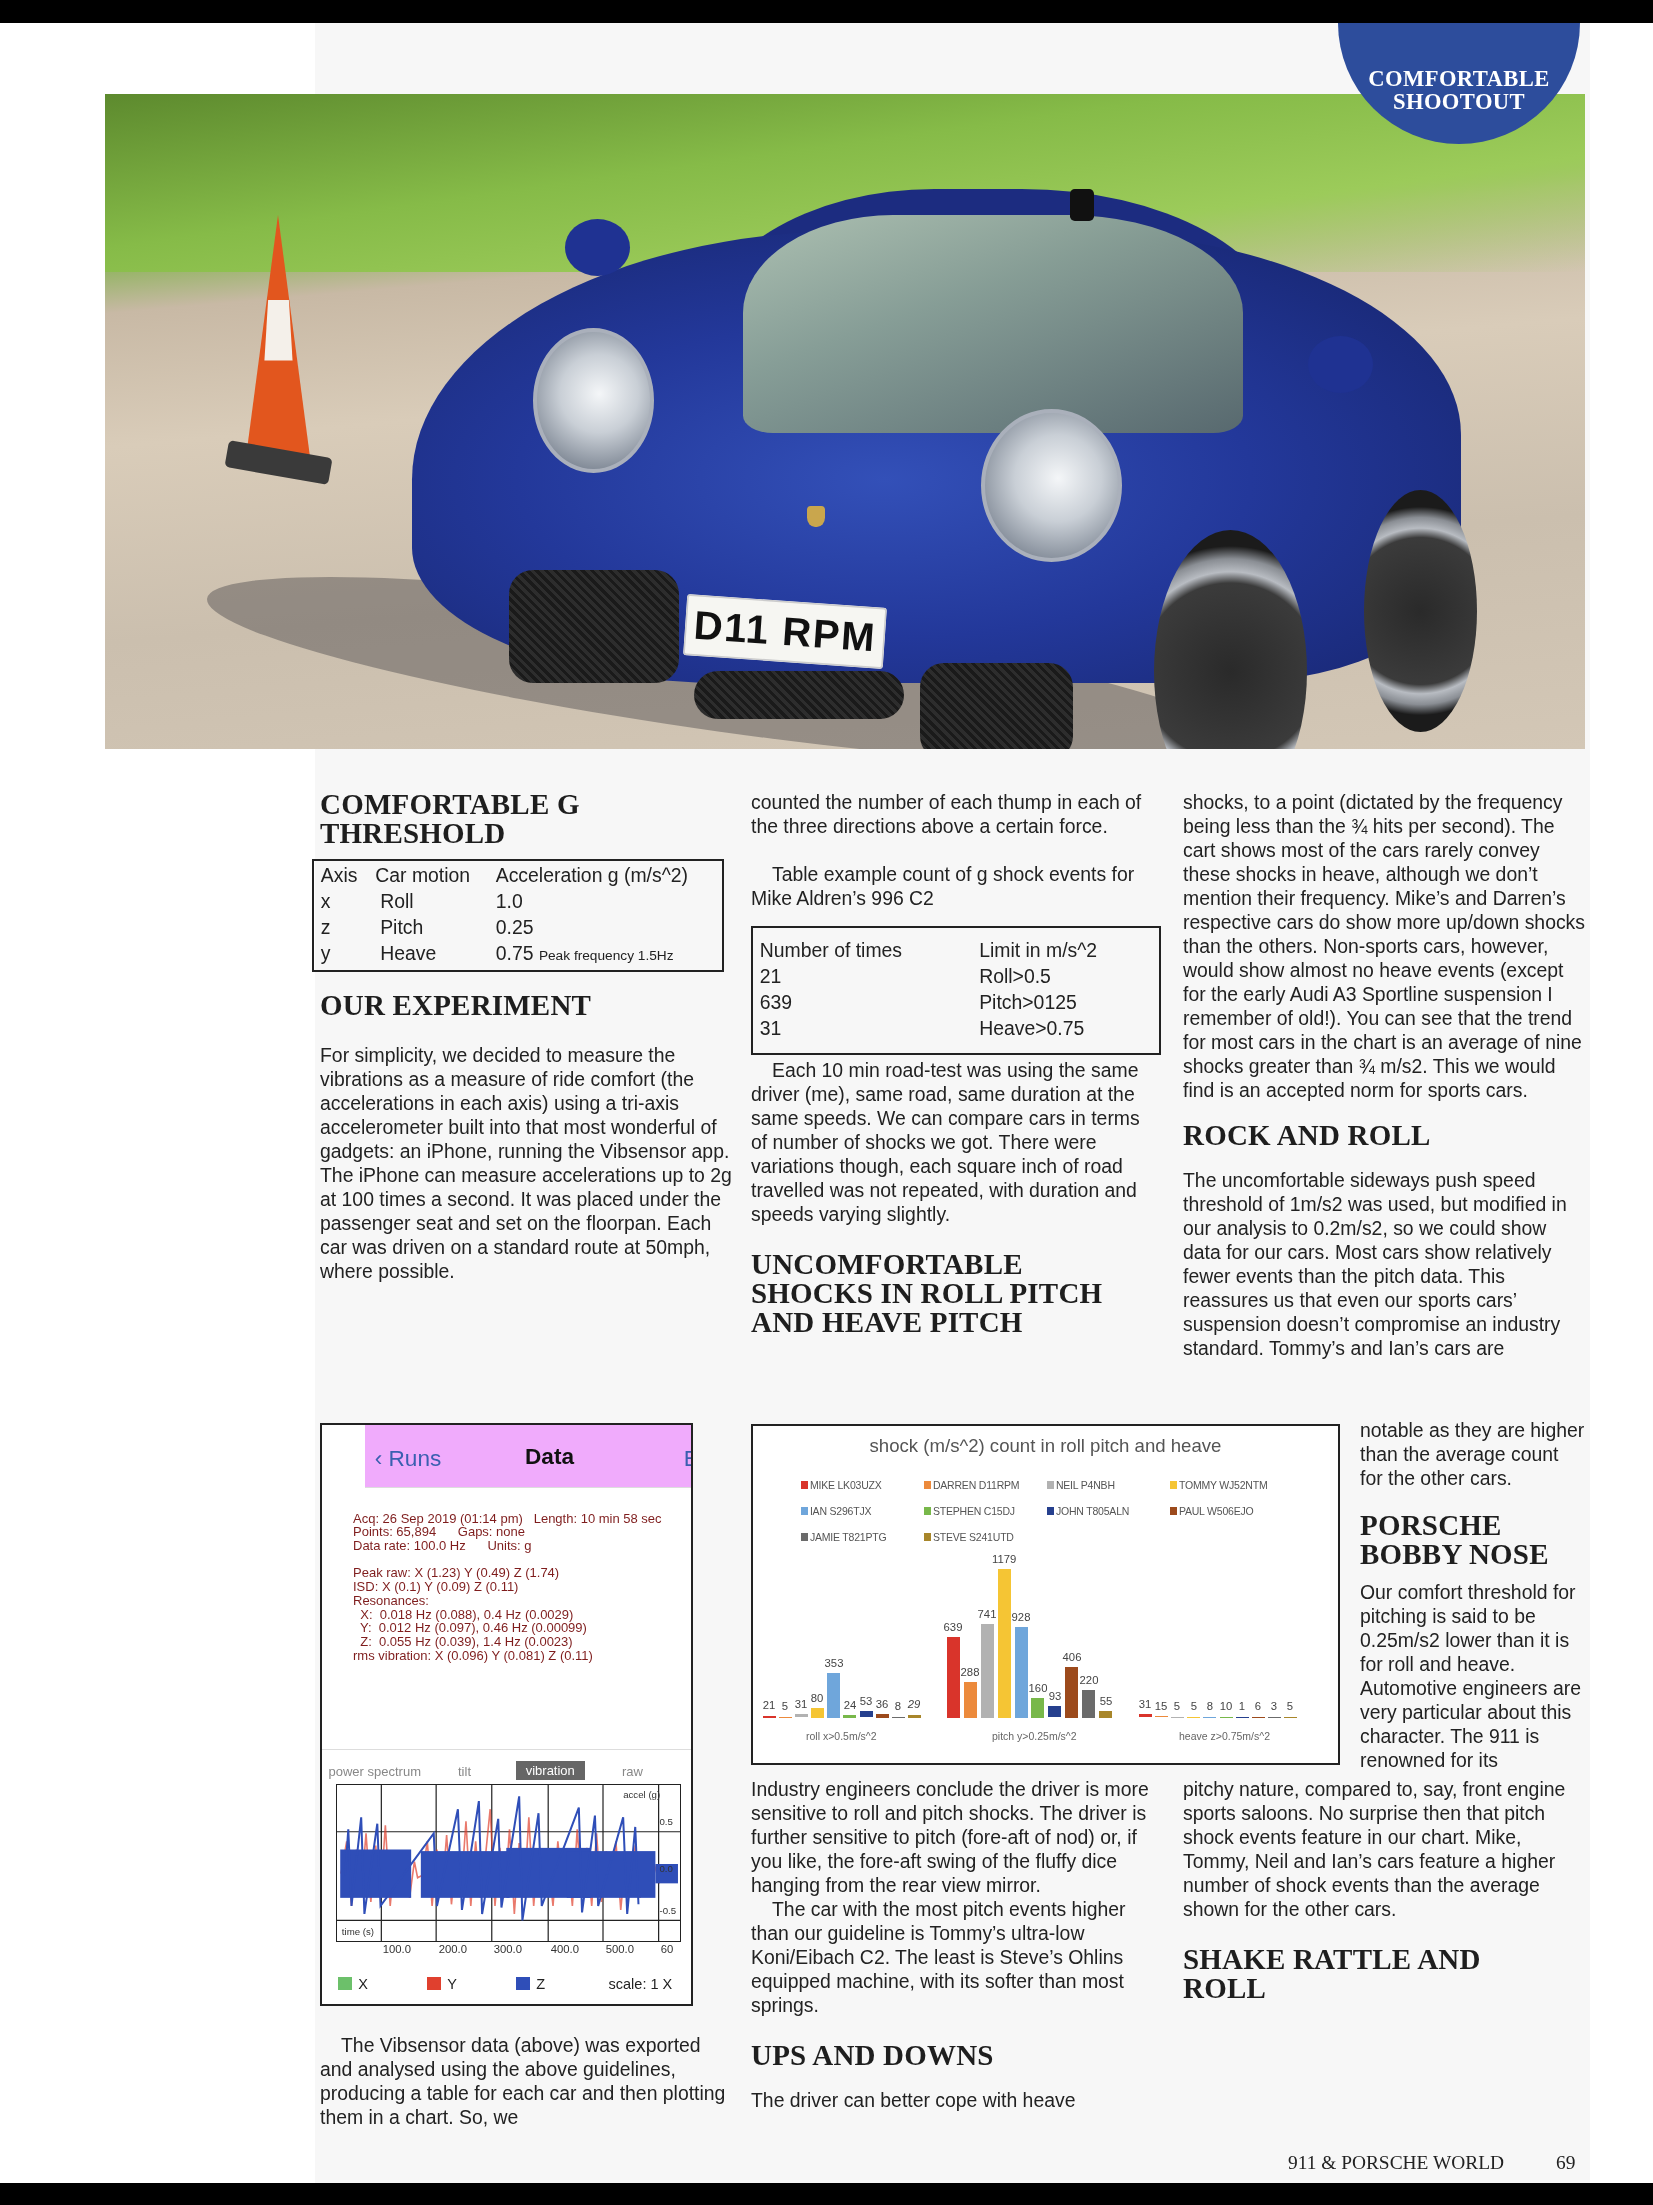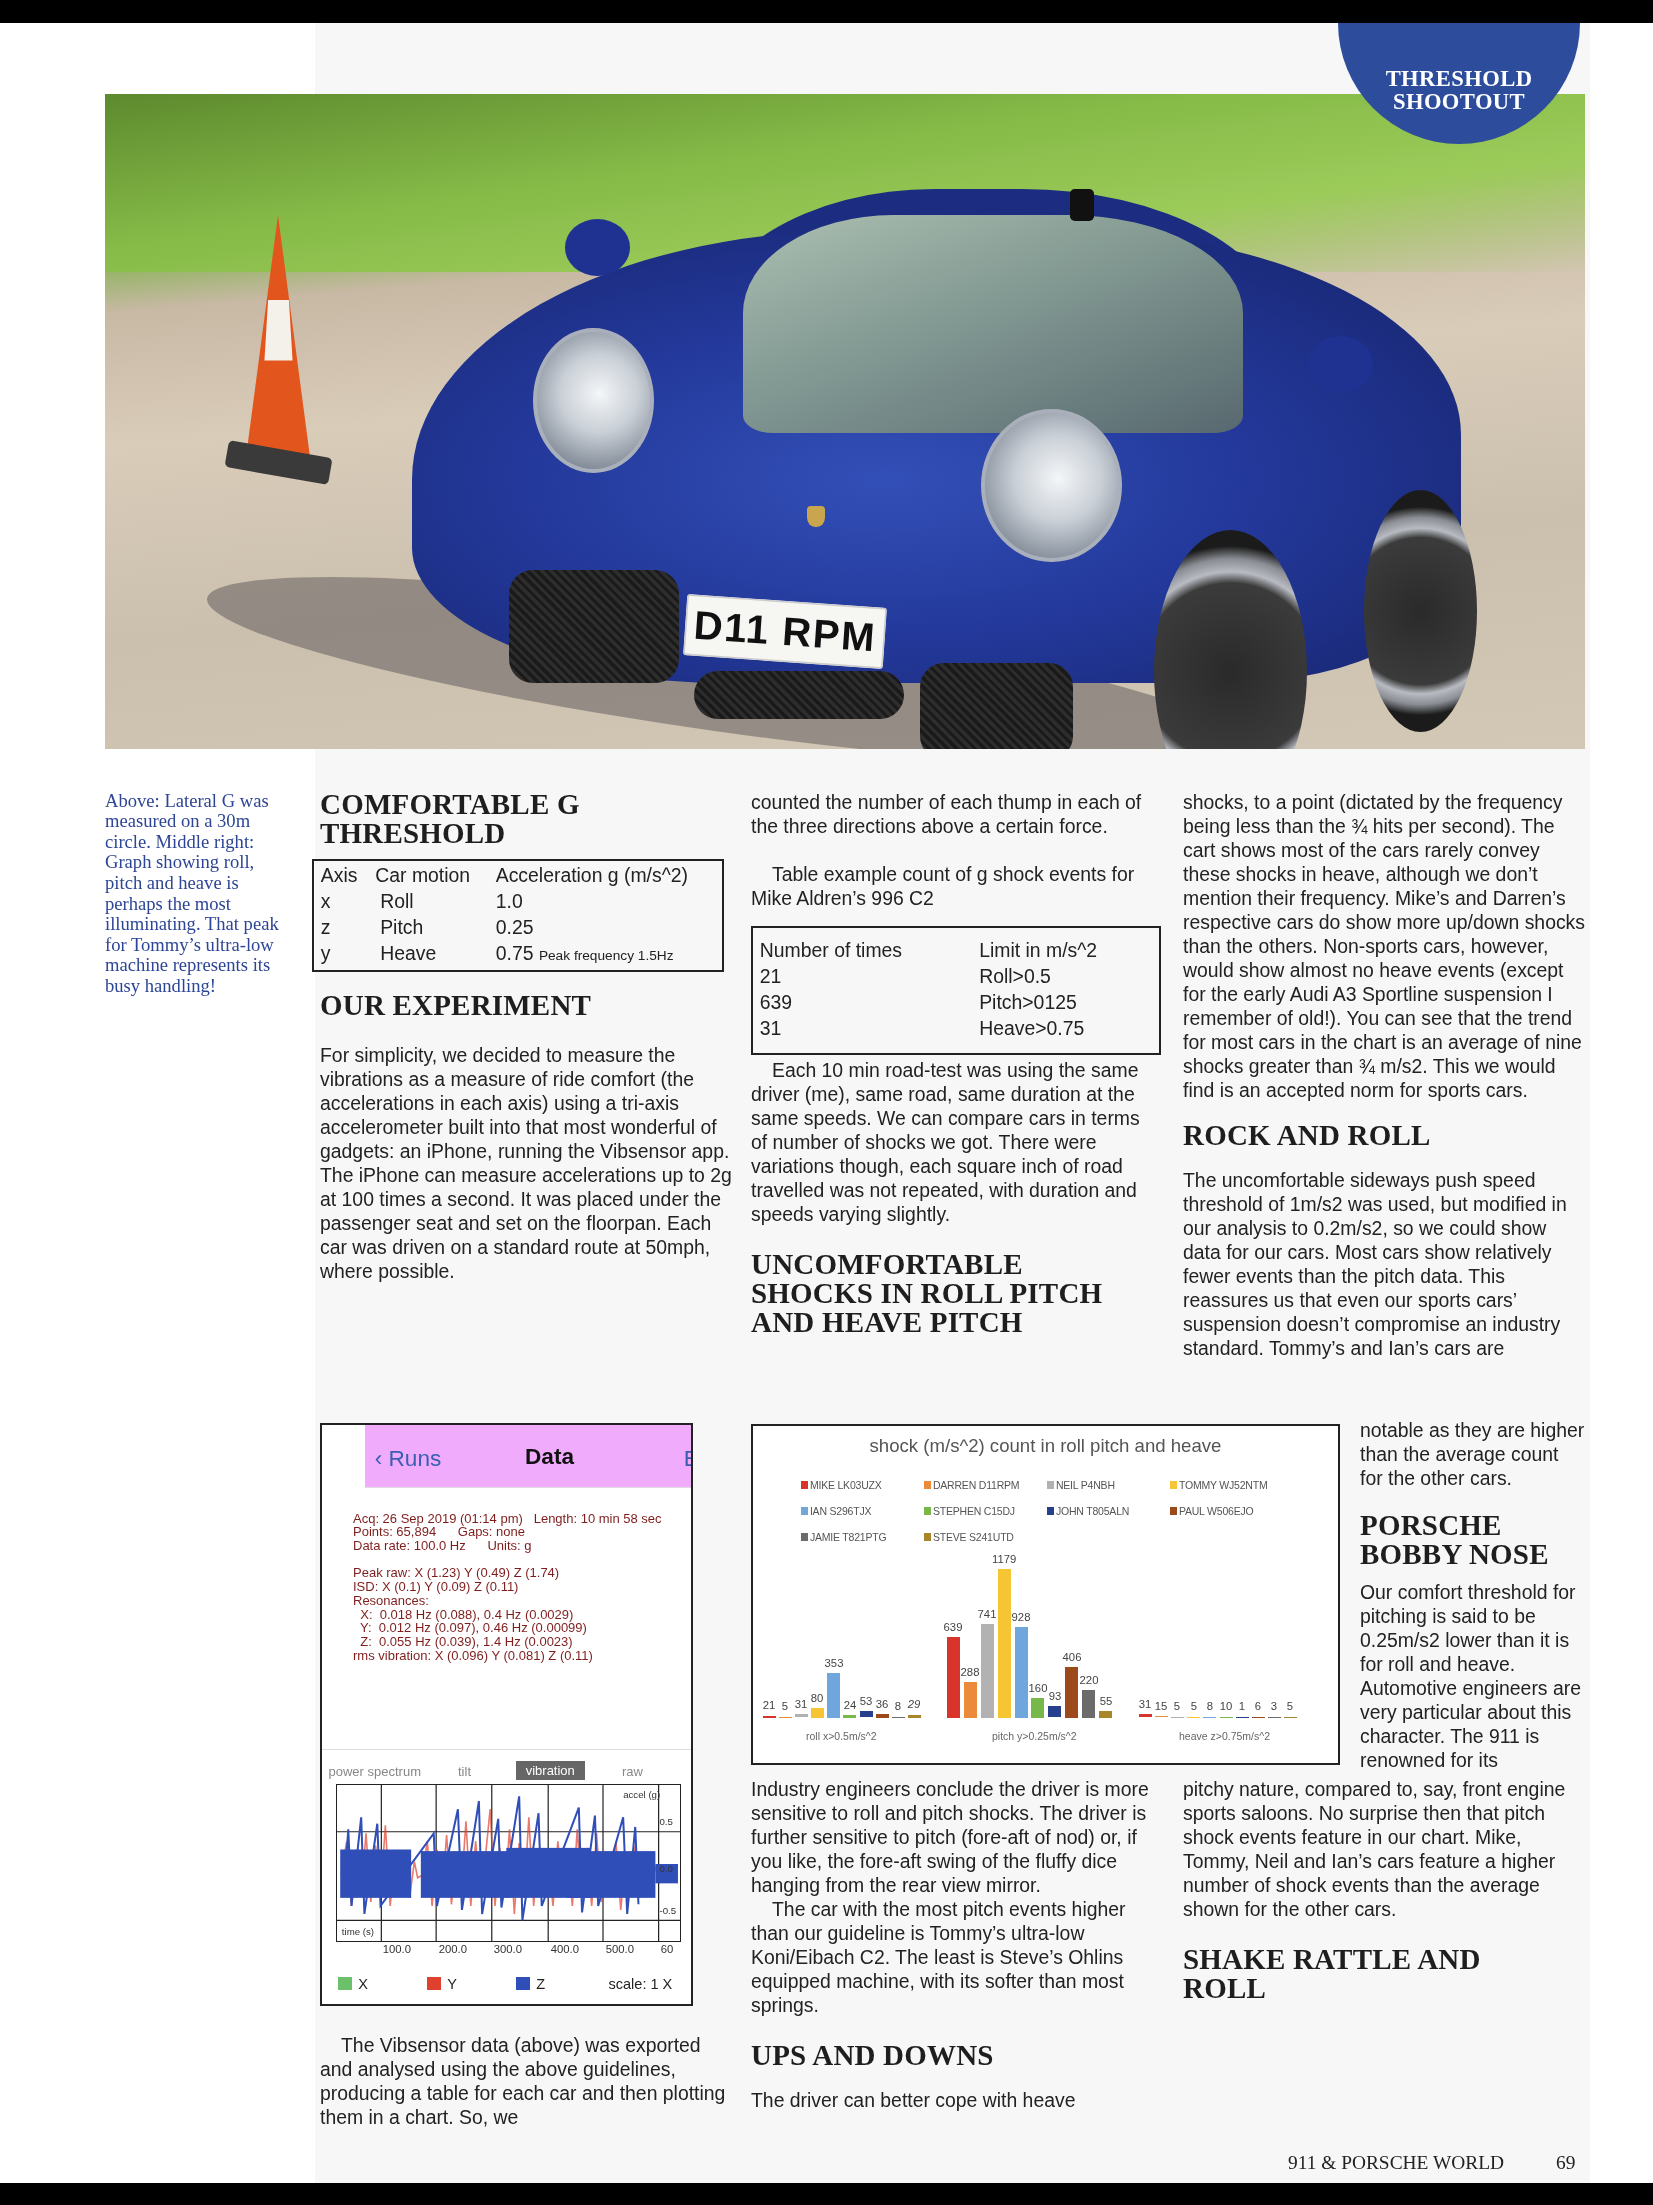--- a/index.html
+++ b/index.html
@@ -113,25 +113,24 @@
     <div class="grille grille-l"></div>
     <div class="grille grille-c"></div>
     <div class="grille grille-r"></div>
     <div class="wheel wheel-fr"></div>
     <div class="wheel wheel-rr"></div>
     <div class="plate">D11 RPM</div>
   </div>
 
   <div class="badge"></div>
   <div class="badge-text">
-    <div>THRESHOLD</div>
+    <div>COMFORTABLE</div>
     <div>SHOOTOUT</div>
   </div>
 
-  <div class="caption">Above: Lateral G was measured on a 30m circle. Middle right: Graph showing roll, pitch and heave is perhaps the most illuminating. That peak for Tommy’s ultra-low machine represents its busy handling!</div>
 
   <div class="col col1">
     <h2 class="hd" style="width:291px;">COMFORTABLE G THRESHOLD</h2>
     <table class="box" style="margin-top:11.3px; width:412px; margin-left:-8px;">
       <tbody>
           <tr>
         <td>Axis</td>
         <td>Car motion</td>
         <td colspan="2">Acceleration g (m/s^2)</td>
       </tr>

